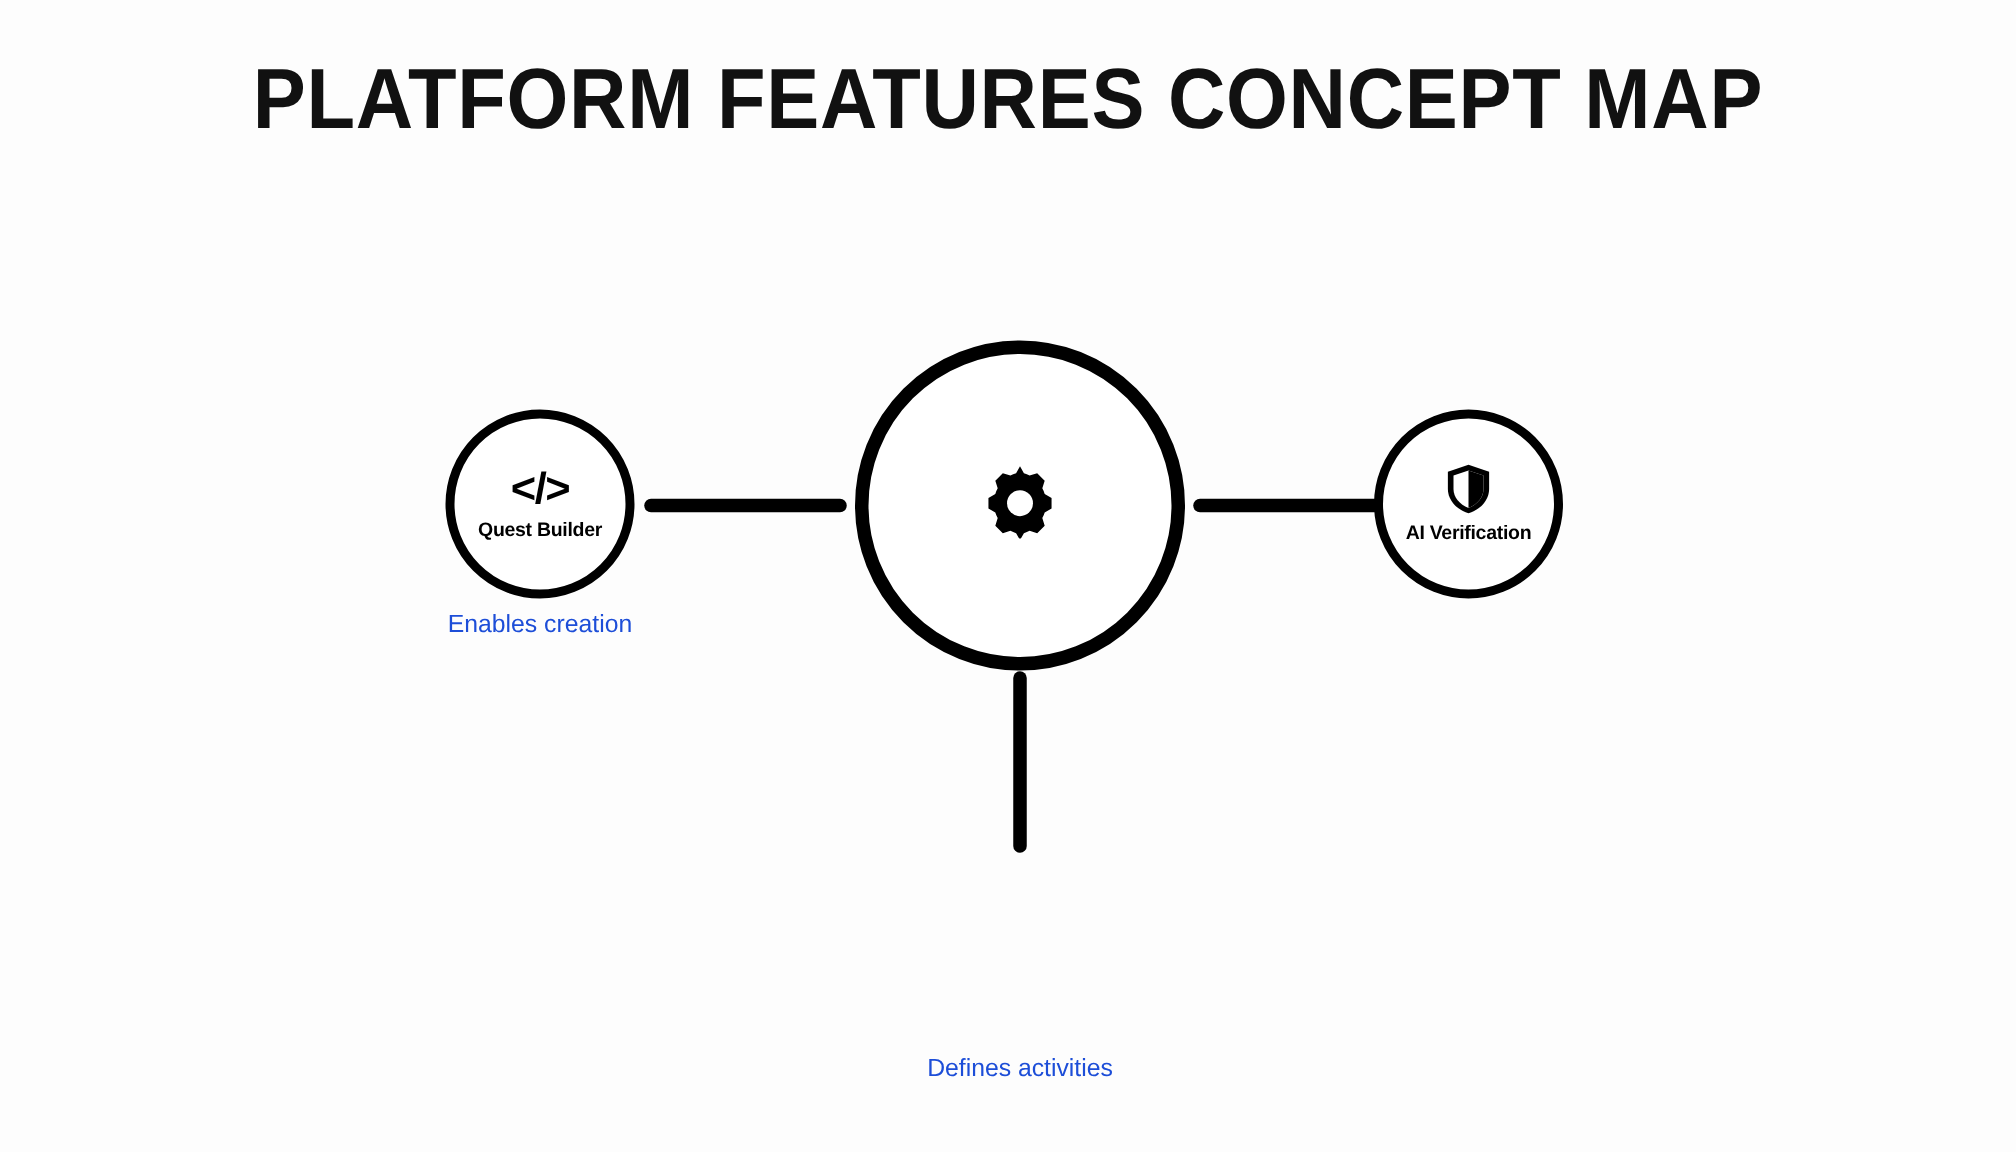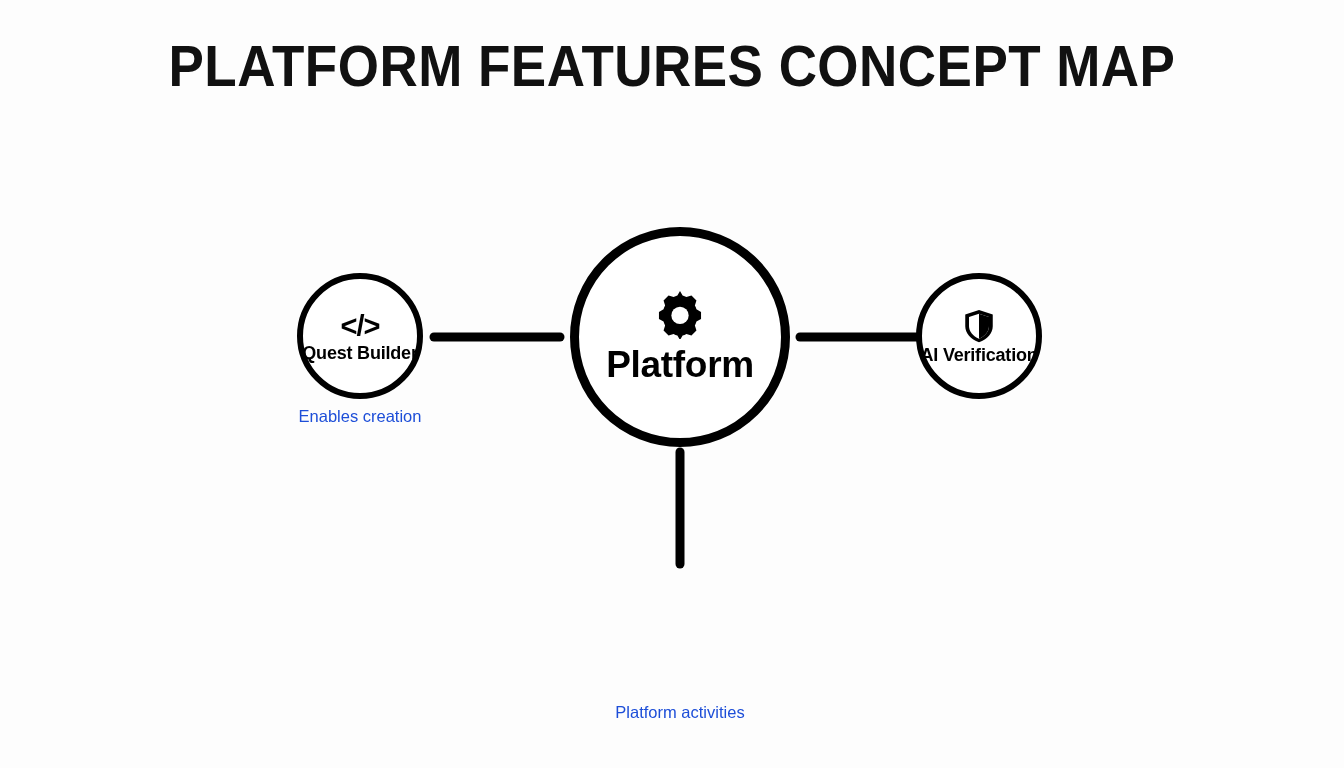--- a/index.html
+++ b/index.html
@@ -82,21 +82,21 @@
 
   .node-satellite {
     width: 126px;
     height: 126px;
     border-width: 6px;
   }
   .node-satellite .node-icon {
     margin-bottom: 3px;
   }
   .node-satellite .node-label {
-    font-size: 18px;
+    font-size: 13px;
     font-weight: bold;
     line-height: 18px;
     white-space: nowrap;
     letter-spacing: -0.2px;
   }
 
   #node-quest-builder { left: 297px; top: 273px; }
   #node-ai-verification { left: 916px; top: 273px; text-align: center; }
   #node-task-types { left: 617px; top: 569px; }
 
@@ -138,35 +138,34 @@
     <line x1="680" y1="452" x2="680" y2="564" stroke="#000000" stroke-width="9" stroke-linecap="round"></line>
   </svg>
 
   <div class="node node-central" id="node-platform">
     <span class="node-icon">
       <svg width="50" height="50" viewBox="0 0 24 24">
         <path fill="#000000" d="M12 0.9l1.25 2.2a9.4 9.4 0 0 1 1.82 0.76L17.5 3.1l2.4 2.4-0.76 2.43c0.32 0.57 0.58 1.18 0.76 1.82L22.1 11v3.4l-2.2 1.25a9.4 9.4 0 0 1-0.76 1.82l0.76 2.43-2.4 2.4-2.43-0.76a9.4 9.4 0 0 1-1.82 0.76L12 24.5l-1.25-2.2a9.4 9.4 0 0 1-1.82-0.76L6.5 22.3l-2.4-2.4 0.76-2.43a9.4 9.4 0 0 1-0.76-1.82L1.9 14.4V11l2.2-1.25c0.18-0.64 0.44-1.25 0.76-1.82L4.1 5.5l2.4-2.4 2.43 0.76a9.4 9.4 0 0 1 1.82-0.76L12 0.9z"></path>
         <circle cx="12" cy="12.7" r="4.15" fill="#ffffff"></circle>
       </svg>
     </span>
-    <span class="node-label">Platform</span>
   </div>
 
   <div class="node node-satellite" id="node-quest-builder">
     <span class="node-icon code-glyph">&lt;/&gt;</span>
     <span class="node-label">Quest Builder</span>
   </div>
   <div class="caption" id="caption-quest-builder">Enables creation</div>
 
   <div class="node node-satellite" id="node-ai-verification">
     <span class="node-icon">
       <svg width="30" height="34" viewBox="0 0 24 27">
         <path fill="#000000" d="M12 0.6L23 4.3v9.2c0 5.7-4.3 10.9-11 12.9C5.3 24.4 1 19.2 1 13.5V4.3L12 0.6z"></path>
         <path fill="#ffffff" d="M12 3.6L4 6.3v7.2c0 4.3 3.2 8.3 8 10.1 4.8-1.8 8-5.8 8-10.1V6.3L12 3.6z"></path>
         <path fill="#000000" d="M12 3.6l8 2.7v7.2c0 4.3-3.2 8.3-8 10.1V3.6z"></path>
       </svg>
     </span>
     <span class="node-label">AI Verification</span>
   </div>
 
-  <div class="caption" id="caption-task-types">Platform activities</div>
+  <div class="caption" id="caption-task-types">Defines activities</div>
 
 </div>
 
 </body></html>

